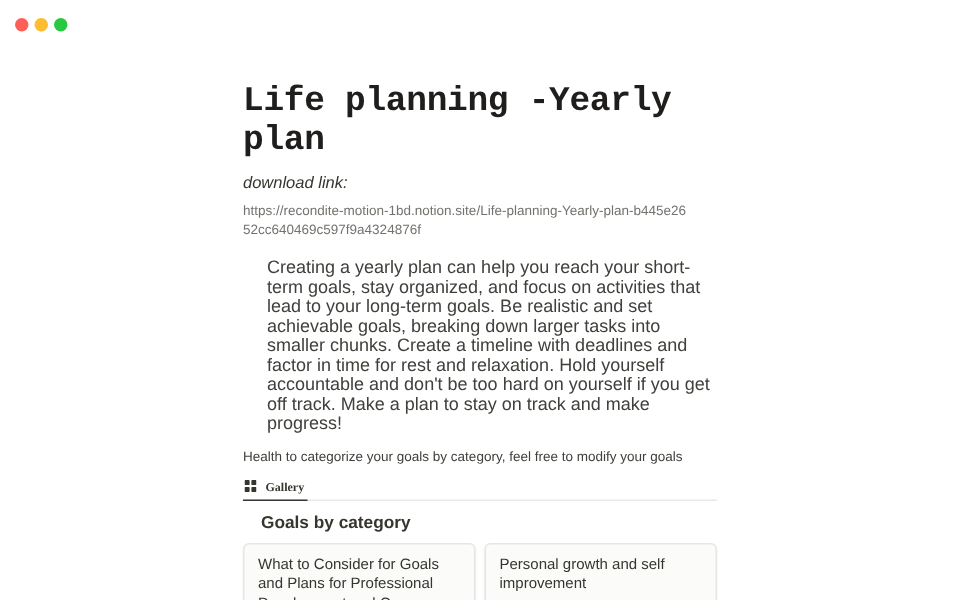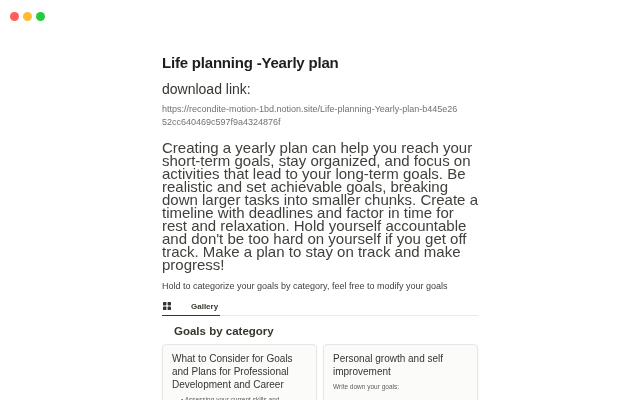--- a/index.html
+++ b/index.html
@@ -13,31 +13,31 @@
   }
   
   .traffic { position: absolute; top: 12px; left: 10px; display: flex; gap: 4px; }
   .dot { width: 9px; height: 9px; border-radius: 50%; }
   .dot-close { background: #ff5f57; }
   .dot-min   { background: #febc2e; }
   .dot-zoom  { background: #28c840; }
 
   
   .content { position: absolute; left: 162px; top: 54px; width: 316px; }
-  .page-title { font-size: 15px; font-weight: 700; color: #1f1e1c; letter-spacing: -0.2px; margin-bottom: 10px; }
-  .dl-label { font-size: 14px; color: #37352f; margin-bottom: 6px; }
+  .page-title { font-size: 23px; font-weight: 700; color: #1f1e1c; letter-spacing: -0.2px; margin-bottom: 10px; font-family: Liberation Mono, monospace; }
+  .dl-label { font-size: 11px; color: #37352f; margin-bottom: 6px; font-style: italic; }
   .url { font-size: 9px; color: #73726e; line-height: 13px; word-break: break-all; margin-bottom: 12px; width: 300px; }
   .section-heading { font-size: 12.5px; font-weight: 700; color: #37352f; margin-bottom: 7px; }
-  .para { font-size: 15px; line-height: 13px; color: #41403c; margin-bottom: 9px; }
+  .para { font-size: 12px; line-height: 13px; color: #41403c; margin-bottom: 9px; margin-left: 16px; }
   .note { font-size: 9px; line-height: 12px; color: #41403c; margin-bottom: 8px; }
 
   
   .tabrow { border-bottom: 1px solid #e9e9e7; display: flex; }
-  .tab { display: flex; align-items: flex-start; gap: 20px; font-size: 8px; font-weight: 600; color: #37352f;
-         padding: 2px 2px 4px 1px; border-bottom: 1.5px solid #37352f; margin-bottom: -1px; cursor: pointer; }
+  .tab { display: flex; align-items: flex-start; gap: 6px; font-size: 8px; font-weight: 600; color: #37352f;
+         padding: 2px 2px 4px 1px; border-bottom: 1.5px solid #37352f; margin-bottom: -1px; cursor: pointer; font-family: Liberation Serif, serif; }
   .tab svg { display: block; }
 
   .board-title { font-size: 11.5px; font-weight: 700; margin: 9px 12px 7px; }
 
   
   .grid { display: grid; grid-template-columns: 1fr 1fr; gap: 6px; }
   .card { border: 1px solid #e7e6e4; border-radius: 4px; background: #fbfbfa;
           box-shadow: 0 1px 2px rgba(15,15,15,.05); display: flex; flex-direction: column;
           overflow: hidden; min-height: 86px; cursor: pointer; }
   .card-body { padding: 7px 9px 5px; flex: 1; }
@@ -62,21 +62,21 @@
 
   <div class="page-title">Life planning -Yearly plan</div>
 
   <div class="dl-label">download link:</div>
 
   <div class="url">https://recondite-motion-1bd.notion.site/Life-planning-Yearly-plan-b445e2652cc640469c597f9a4324876f</div>
 
 
   <div class="para">Creating a yearly plan can help you reach your short-term goals, stay organized, and focus on activities that lead to your long-term goals. Be realistic and set achievable goals, breaking down larger tasks into smaller chunks. Create a timeline with deadlines and factor in time for rest and relaxation. Hold yourself accountable and don't be too hard on yourself if you get off track. Make a plan to stay on track and make progress!</div>
 
-  <div class="note">Hold to categorize your goals by category, feel free to modify your goals</div>
+  <div class="note">Health to categorize your goals by category, feel free to modify your goals</div>
 
   <div class="tabrow">
     <div class="tab">
       <span>
         <svg width="8" height="8" viewBox="0 0 8 8">
             <g fill="#37352f">
               <rect x="0" y="0" width="3.4" height="3.4" rx="0.6"></rect>
               <rect x="4.6" y="0" width="3.4" height="3.4" rx="0.6"></rect>
               <rect x="0" y="4.6" width="3.4" height="3.4" rx="0.6"></rect>
               <rect x="4.6" y="4.6" width="3.4" height="3.4" rx="0.6"></rect>

